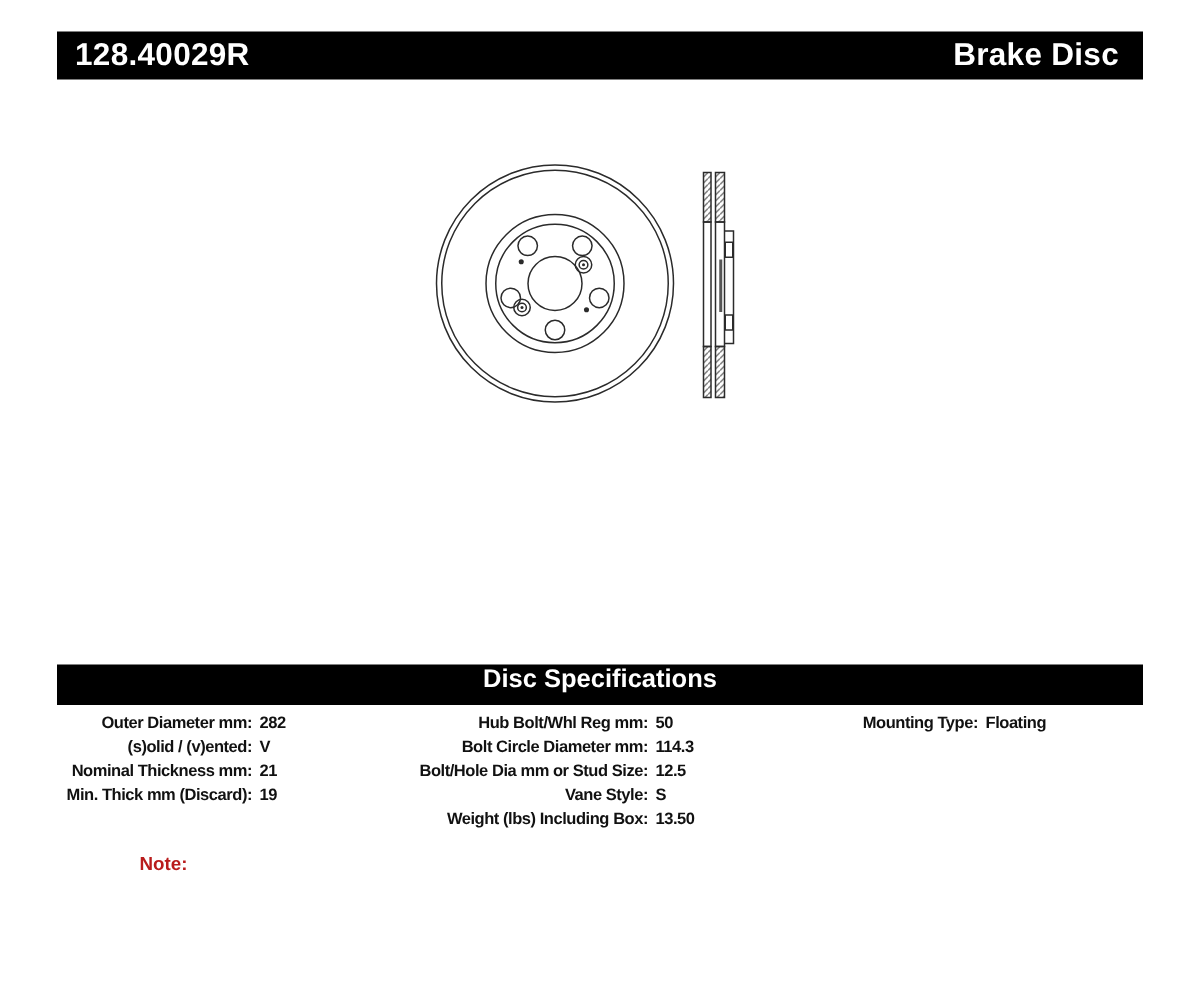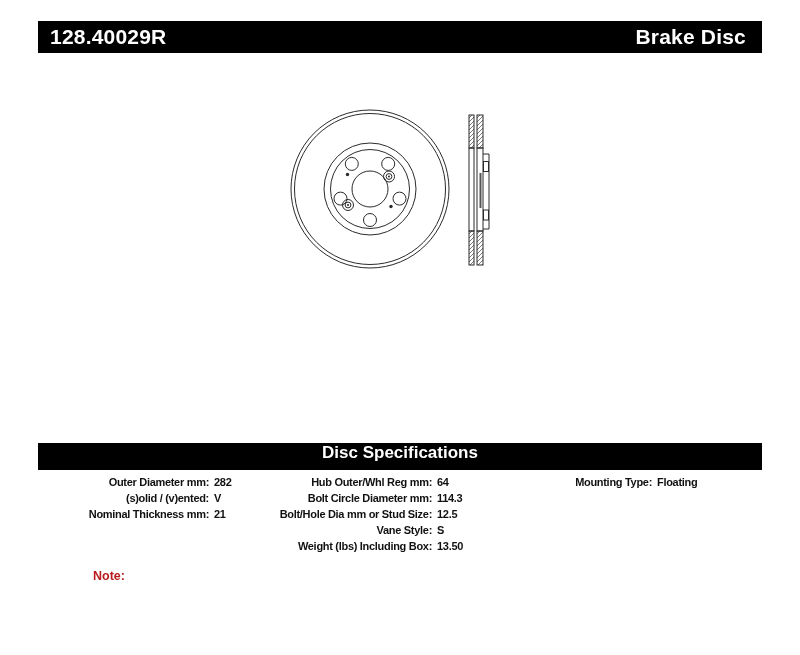--- a/index.html
+++ b/index.html
@@ -59,21 +59,21 @@
     font-weight: bold;
     letter-spacing: -0.3px;
     white-space: nowrap;
     color: #111111;
   }
   .spec-label {
     display: flex;
     justify-content: flex-end;
     white-space: nowrap;
   }
-  .spec-col-1 .spec-label { width: 130px; margin-left: 41px; }
+  .spec-col-1 .spec-label { width: 130px; }
   .spec-col-2 .spec-label { width: 152px; }
   .spec-col-3 .spec-label { width: 112px; }
   .spec-value { margin-left: 5px; }
   .note-label {
     position: absolute;
     left: 93px;
     top: 569px;
     font-size: 12.5px;
     font-weight: bold;
     color: #b91c1c;
@@ -155,26 +155,30 @@
       <div class="spec-value">282</div>
     </div>
     <div class="spec-row">
       <div class="spec-label">(s)olid / (v)ented:</div>
       <div class="spec-value">V</div>
     </div>
     <div class="spec-row">
       <div class="spec-label">Nominal Thickness mm:</div>
       <div class="spec-value">21</div>
     </div>
+    <div class="spec-row">
+      <div class="spec-label">Min. Thick mm (Discard):</div>
+      <div class="spec-value">19</div>
+    </div>
   </div>
 
   <div class="spec-col spec-col-2">
     <div class="spec-row">
-      <div class="spec-label">Hub Outer/Whl Reg mm:</div>
-      <div class="spec-value">64</div>
+      <div class="spec-label">Hub Bolt/Whl Reg mm:</div>
+      <div class="spec-value">50</div>
     </div>
     <div class="spec-row">
       <div class="spec-label">Bolt Circle Diameter mm:</div>
       <div class="spec-value">114.3</div>
     </div>
     <div class="spec-row">
       <div class="spec-label">Bolt/Hole Dia mm or Stud Size:</div>
       <div class="spec-value">12.5</div>
     </div>
     <div class="spec-row">

